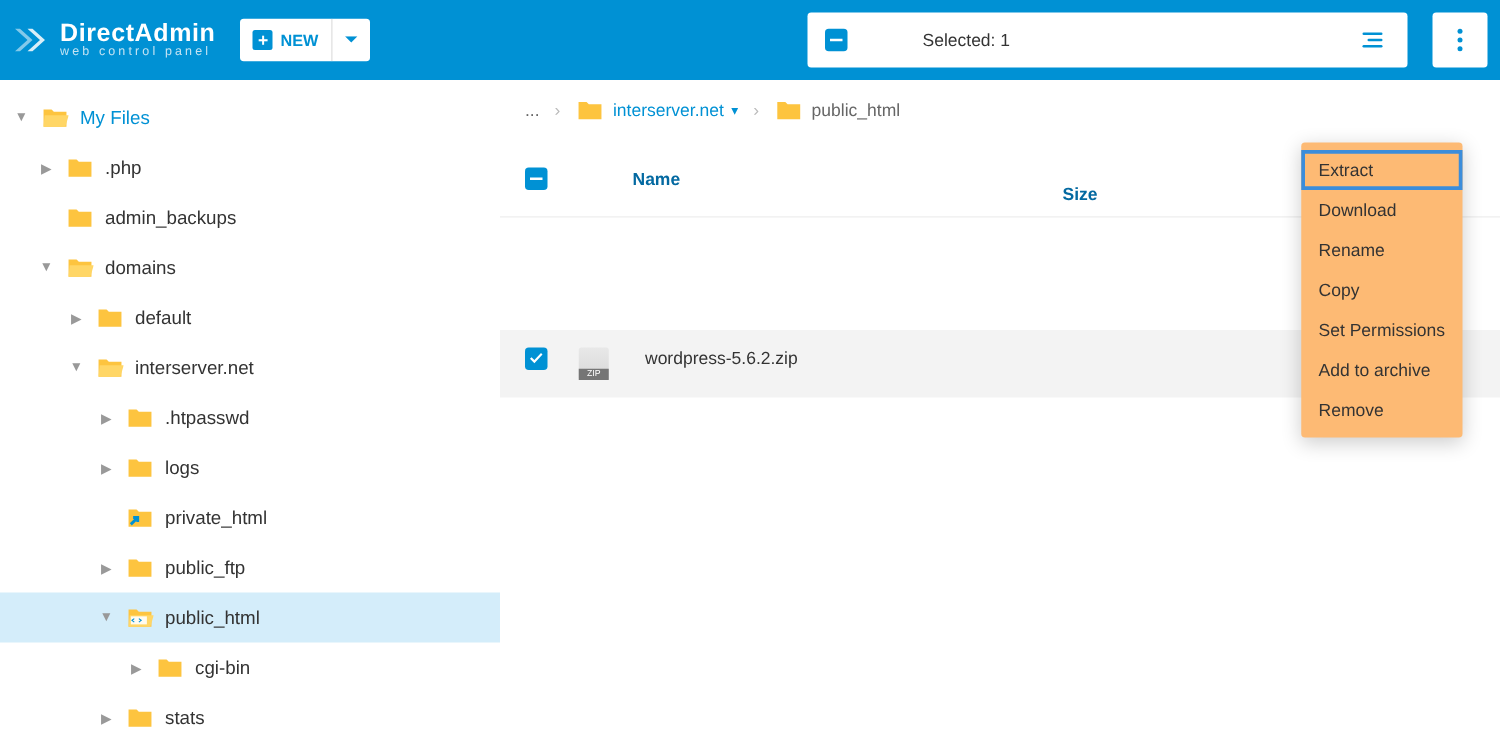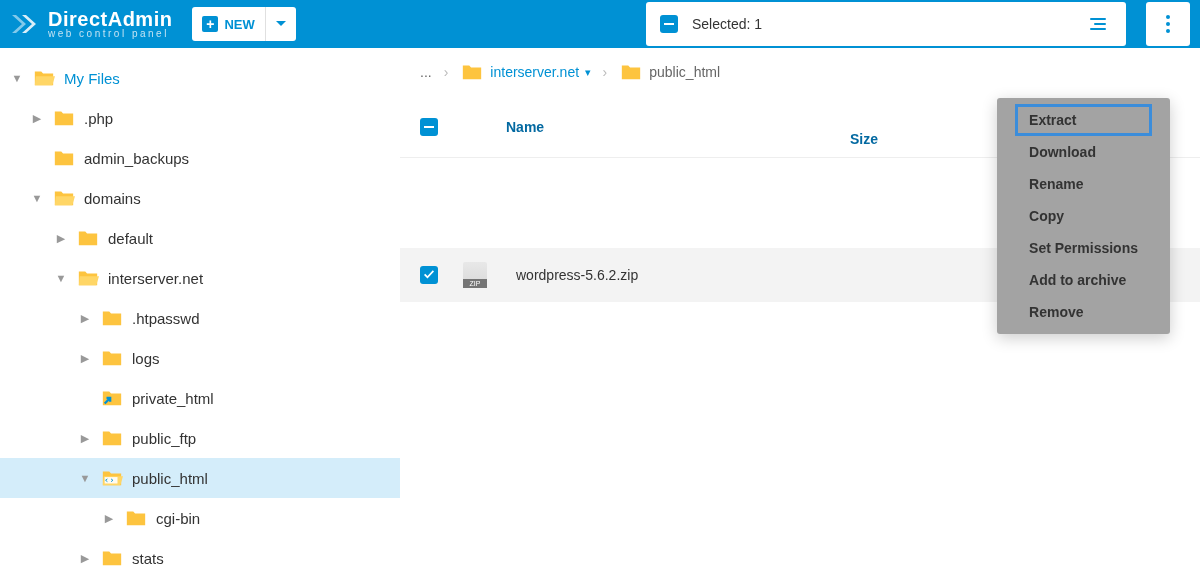--- a/index.html
+++ b/index.html
@@ -1,33 +1,33 @@
 <!DOCTYPE html>
 <html><head>
 <meta charset="utf-8">
 <style>
 * { box-sizing: border-box; margin: 0; padding: 0; }
 body { font-family: -apple-system, BlinkMacSystemFont, "Segoe UI", Arial, sans-serif; font-size: 14px; color: #333; overflow: hidden; }
-.header { background: #0091d4; height: 48px; display: flex; align-items: center; padding: 0 10px; gap: 20px; }
+.header { background: #0091d4; height: 64px; display: flex; align-items: center; padding: 0 10px; gap: 20px; }
 .logo-block { display: flex; align-items: center; gap: 8px; }
 .logo-chevrons { display: flex; align-items: center; color: #fff; opacity: 0.85; }
 .logo-chevrons svg { fill: #fff; }
 .logo-text { display: flex; flex-direction: column; line-height: 1; }
 .logo-title { color: #fff; font-weight: 700; font-size: 20px; letter-spacing: 0.5px; }
 .logo-sub { color: #c3e3f3; font-size: 10px; letter-spacing: 2.5px; text-transform: lowercase; }
 .new-btn { display: flex; align-items: center; background: #fff; border-radius: 3px; height: 34px; overflow: hidden; }
 .new-btn-main { display: flex; align-items: center; padding: 0 10px; gap: 6px; cursor: pointer; }
 .plus-icon { background: #0091d4; color: #fff; width: 16px; height: 16px; border-radius: 2px; display: flex; align-items: center; justify-content: center; font-weight: bold; font-size: 14px; line-height: 1; }
 .new-label { color: #0091d4; font-weight: 700; font-size: 13px; text-align: right; }
 .new-caret { padding: 0 10px; cursor: pointer; border-left: 1px solid #e0e0e0; height: 100%; display: flex; align-items: center; }
 .new-caret svg { fill: #0091d4; }
 .selected-bar { margin-left: auto; background: #fff; border-radius: 3px; height: 44px; display: flex; align-items: center; padding: 0 14px; gap: 14px; min-width: 480px; }
 .minus-box { width: 18px; height: 18px; background: #0091d4; border-radius: 3px; display: flex; align-items: center; justify-content: center; }
 .minus-box::after { content: ""; width: 10px; height: 2px; background: #fff; }
-.selected-text { color: #333; font-size: 14px; }
+.selected-text { color: #333; font-size: 14px; margin-left: 46px; }
 .lines-icon { margin-left: auto; display: flex; flex-direction: column; gap: 3px; align-items: flex-end; padding: 6px; cursor: pointer; }
 .lines-icon span { height: 2px; background: #0091d4; border-radius: 1px; }
 .lines-icon span:nth-child(1) { width: 16px; }
 .lines-icon span:nth-child(2) { width: 12px; }
 .lines-icon span:nth-child(3) { width: 16px; }
 .more-btn { background: #fff; border-radius: 3px; height: 44px; width: 44px; display: flex; align-items: center; justify-content: center; cursor: pointer; position: relative; }
 .dots { display: flex; flex-direction: column; gap: 3px; }
 .dots span { width: 4px; height: 4px; border-radius: 50%; background: #0091d4; }
 .body-area { display: flex; height: calc(587px - 60px); }
 .sidebar { width: 400px; padding: 10px 0; overflow-y: auto; }
@@ -50,31 +50,31 @@
 .breadcrumb .bc-sep { color: #bbb; }
 .breadcrumb .bc-caret { color: #0091d4; font-size: 11px; }
 .table-header { display: flex; align-items: center; padding: 10px 20px; border-bottom: 1px solid #eee; color: #0369a1; font-size: 14px; }
 .col-check { width: 40px; }
 .col-icon { width: 40px; }
 .col-name { flex: 1; padding-left: 6px; font-weight: 700; }
 .col-size { width: 200px; font-weight: 700; margin-top: 25px; }
 .col-perm { width: 130px; font-weight: 700; }
 .header-check { width: 18px; height: 18px; background: #0091d4; border-radius: 3px; display: flex; align-items: center; justify-content: center; }
 .header-check::after { content: ""; width: 10px; height: 2px; background: #fff; }
-.table-row { display: flex; align-items: center; padding: 14px 20px; background: #f3f3f3; }
+.table-row { display: flex; align-items: flex-start; padding: 14px 20px; background: #f3f3f3; }
 .row-check { width: 40px; }
 .check-on { width: 18px; height: 18px; background: #0091d4; border-radius: 3px; display: flex; align-items: center; justify-content: center; }
 .check-on svg { fill: #fff; width: 12px; height: 12px; }
 .zip-icon { width: 30px; display: flex; flex-direction: column; align-items: center; }
 .zip-body { width: 24px; height: 26px; background: linear-gradient(#e8e8e8,#d8d8d8); border-radius: 2px; position: relative; }
 .zip-body::after { content: "ZIP"; position: absolute; bottom: 0; left: 0; right: 0; background: #757575; color: #fff; font-size: 7px; text-align: center; padding: 1px 0; }
 .row-name { flex: 1; padding-left: 16px; font-size: 14px; color: #333; }
 .row-size { width: 200px; color: #333; }
 .row-perm { width: 130px; color: #333; }
-.context-menu { position: absolute; top: 50px; right: 30px; background: #a3a3a3; border-radius: 3px; box-shadow: 0 4px 16px rgba(0,0,0,0.2); padding: 6px 18px; min-width: 120px; z-index: 100; font-weight: bold; }
+.context-menu { position: absolute; top: 50px; right: 30px; background: #fdba74; border-radius: 3px; box-shadow: 0 4px 16px rgba(0,0,0,0.2); padding: 6px 0; min-width: 120px; z-index: 100; }
 .context-item { padding: 8px 14px; font-size: 14px; color: #333; cursor: pointer; }
 .context-item.highlighted { outline: 3px solid #3b8ddb; outline-offset: -3px; }
 </style>
 </head>
 <body>
 
 <div class="header">
   <div class="logo-block">
     <div class="logo-chevrons">
       <svg width="30" height="26" viewBox="0 0 30 26">

